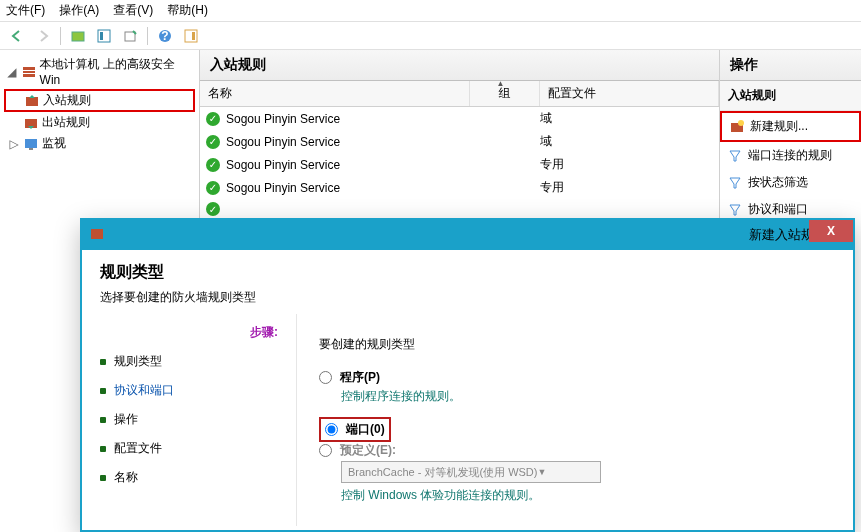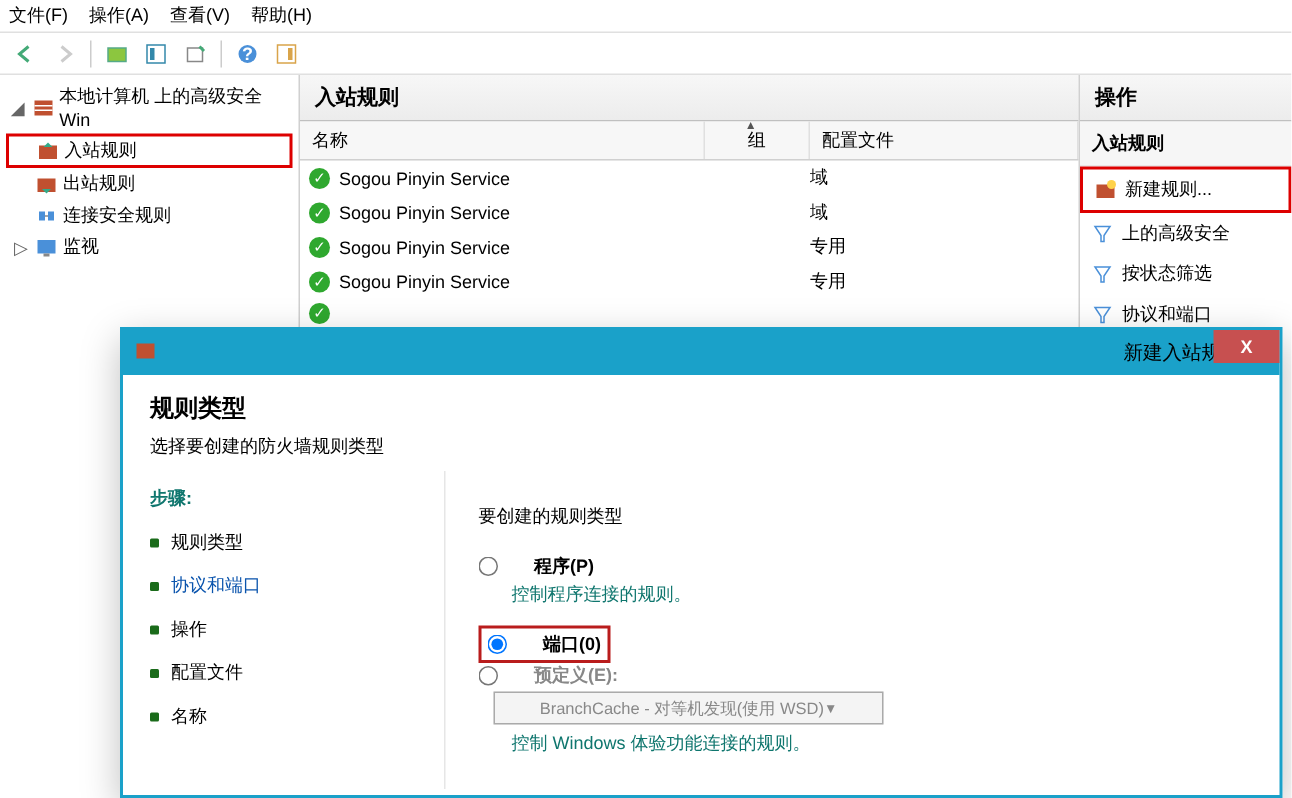--- a/index.html
+++ b/index.html
@@ -41,33 +41,33 @@
 
 .wizard { position: absolute; left: 80px; top: 218px; width: 775px; height: 314px; border: 2px solid #1aa1c9; background: #fff; box-shadow: 0 8px 24px rgba(0,0,0,.25); }
 .wiz-title { height: 30px; background: #1aa1c9; color: #000; display: flex; align-items: center; justify-content: flex-end; position: relative; }
 .wiz-title-text { font-size: 13px; }
 .wiz-title-icon { position: absolute; left: 8px; top: 6px; }
 .wiz-close { position: absolute; right: 0; top: 0; width: 44px; height: 22px; background: #c75050; color: #fff; display: flex; align-items: center; justify-content: center; font-weight: bold; }
 .wiz-body { display: flex; height: calc(100% - 30px); }
 .wiz-head { padding: 12px 18px 8px; }
 .wiz-head h2 { font-size: 16px; margin-bottom: 6px; }
 .wiz-left { width: 215px; border-right: 1px solid #e6e6e6; }
-.wiz-steps-lbl { padding: 10px 18px 6px; font-weight: bold; color: #0f766e; }
+.wiz-steps-lbl { padding: 10px 18px 6px; font-weight: bold; color: #a21caf; text-align: right; }
 .wiz-steps { padding: 0 18px; }
 .wiz-step { display: flex; align-items: center; gap: 8px; padding: 6px 0; }
 .wiz-step.cur a { color: #0a54ad; }
 .wiz-step a { color: #000; text-decoration: none; }
 .bullet { width: 6px; height: 6px; background: #1a6b1a; border-radius: 1px; }
 .wiz-right { flex: 1; padding: 22px 22px 10px; }
 .wiz-q { margin-bottom: 16px; }
-.opt { display: flex; align-items: center; gap: 24px; margin-bottom: 2px; }
+.opt { display: flex; align-items: center; gap: 8px; margin-bottom: 2px; }
 .opt-desc { margin: 0 0 12px 22px; color: #0f766e; }
 .opt.disabled .lab, .opt.disabled input { color: #888; }
 .opt-port { border: 2px solid #b91c1c; padding: 2px 4px; display: inline-flex; }
-.combo { margin: 2px 0 4px 10px; width: 260px; height: 22px; border: 1px solid #aaa; background: #f4f4f4; color: #888; padding: 2px 6px; display: flex; align-items: center; justify-content: center; }
+.combo { margin: 2px 0 4px 22px; width: 260px; height: 22px; border: 1px solid #aaa; background: #f4f4f4; color: #888; padding: 2px 6px; display: flex; align-items: center; justify-content: flex-start; }
 .combo span.v { white-space: nowrap; overflow: hidden; text-overflow: ellipsis; font-size: 11px; }
 .combo .dd { font-size: 9px; color: #888; }
 
 svg { display: block; }
 </style>
 </head>
 <body>
 
 <div class="menubar">
   <span>文件(F)</span>
@@ -146,30 +146,20 @@
     <div class="tree-item">
       <span>
           <svg width="14" height="14">
             <rect x="1" y="3" width="12" height="9" fill="#c05030"></rect>
             <path d="M7 13 L10 10 L4 10 Z" fill="#3a8"></path>
           </svg>
         </span>
       <span>出站规则</span>
     </div>
     <div class="tree-item">
-      <span>
-          <svg width="14" height="14">
-            <rect x="2" y="4" width="4" height="6" fill="#4a90d9"></rect>
-            <rect x="8" y="4" width="4" height="6" fill="#4a90d9"></rect>
-            <path d="M6 7 L8 7" stroke="#888"></path>
-          </svg>
-        </span>
-      <span>连接安全规则</span>
-    </div>
-    <div class="tree-item">
       <span class="tree-exp" style="margin-left:-16px">▷</span>
       <span>
           <svg width="14" height="14">
             <rect x="1" y="2" width="12" height="9" fill="#4a90d9"></rect>
             <rect x="5" y="11" width="4" height="2" fill="#888"></rect>
           </svg>
         </span>
       <span>监视</span>
     </div>
   </div>
@@ -233,21 +223,21 @@
           </svg>
         </span>
       <span>新建规则...</span>
     </div>
     <div class="action-item">
       <span>
           <svg width="14" height="14">
             <path d="M2 2 L12 2 L8 8 L8 12 L6 12 L6 8 Z" fill="none" stroke="#4a90d9"></path>
           </svg>
         </span>
-      <span>上的高级安全</span>
+      <span>端口连接的规则</span>
     </div>
     <div class="action-item">
       <span>
           <svg width="14" height="14">
             <path d="M2 2 L12 2 L8 8 L8 12 L6 12 L6 8 Z" fill="none" stroke="#4a90d9"></path>
           </svg>
         </span>
       <span>按状态筛选</span>
     </div>
     <div class="action-item">

